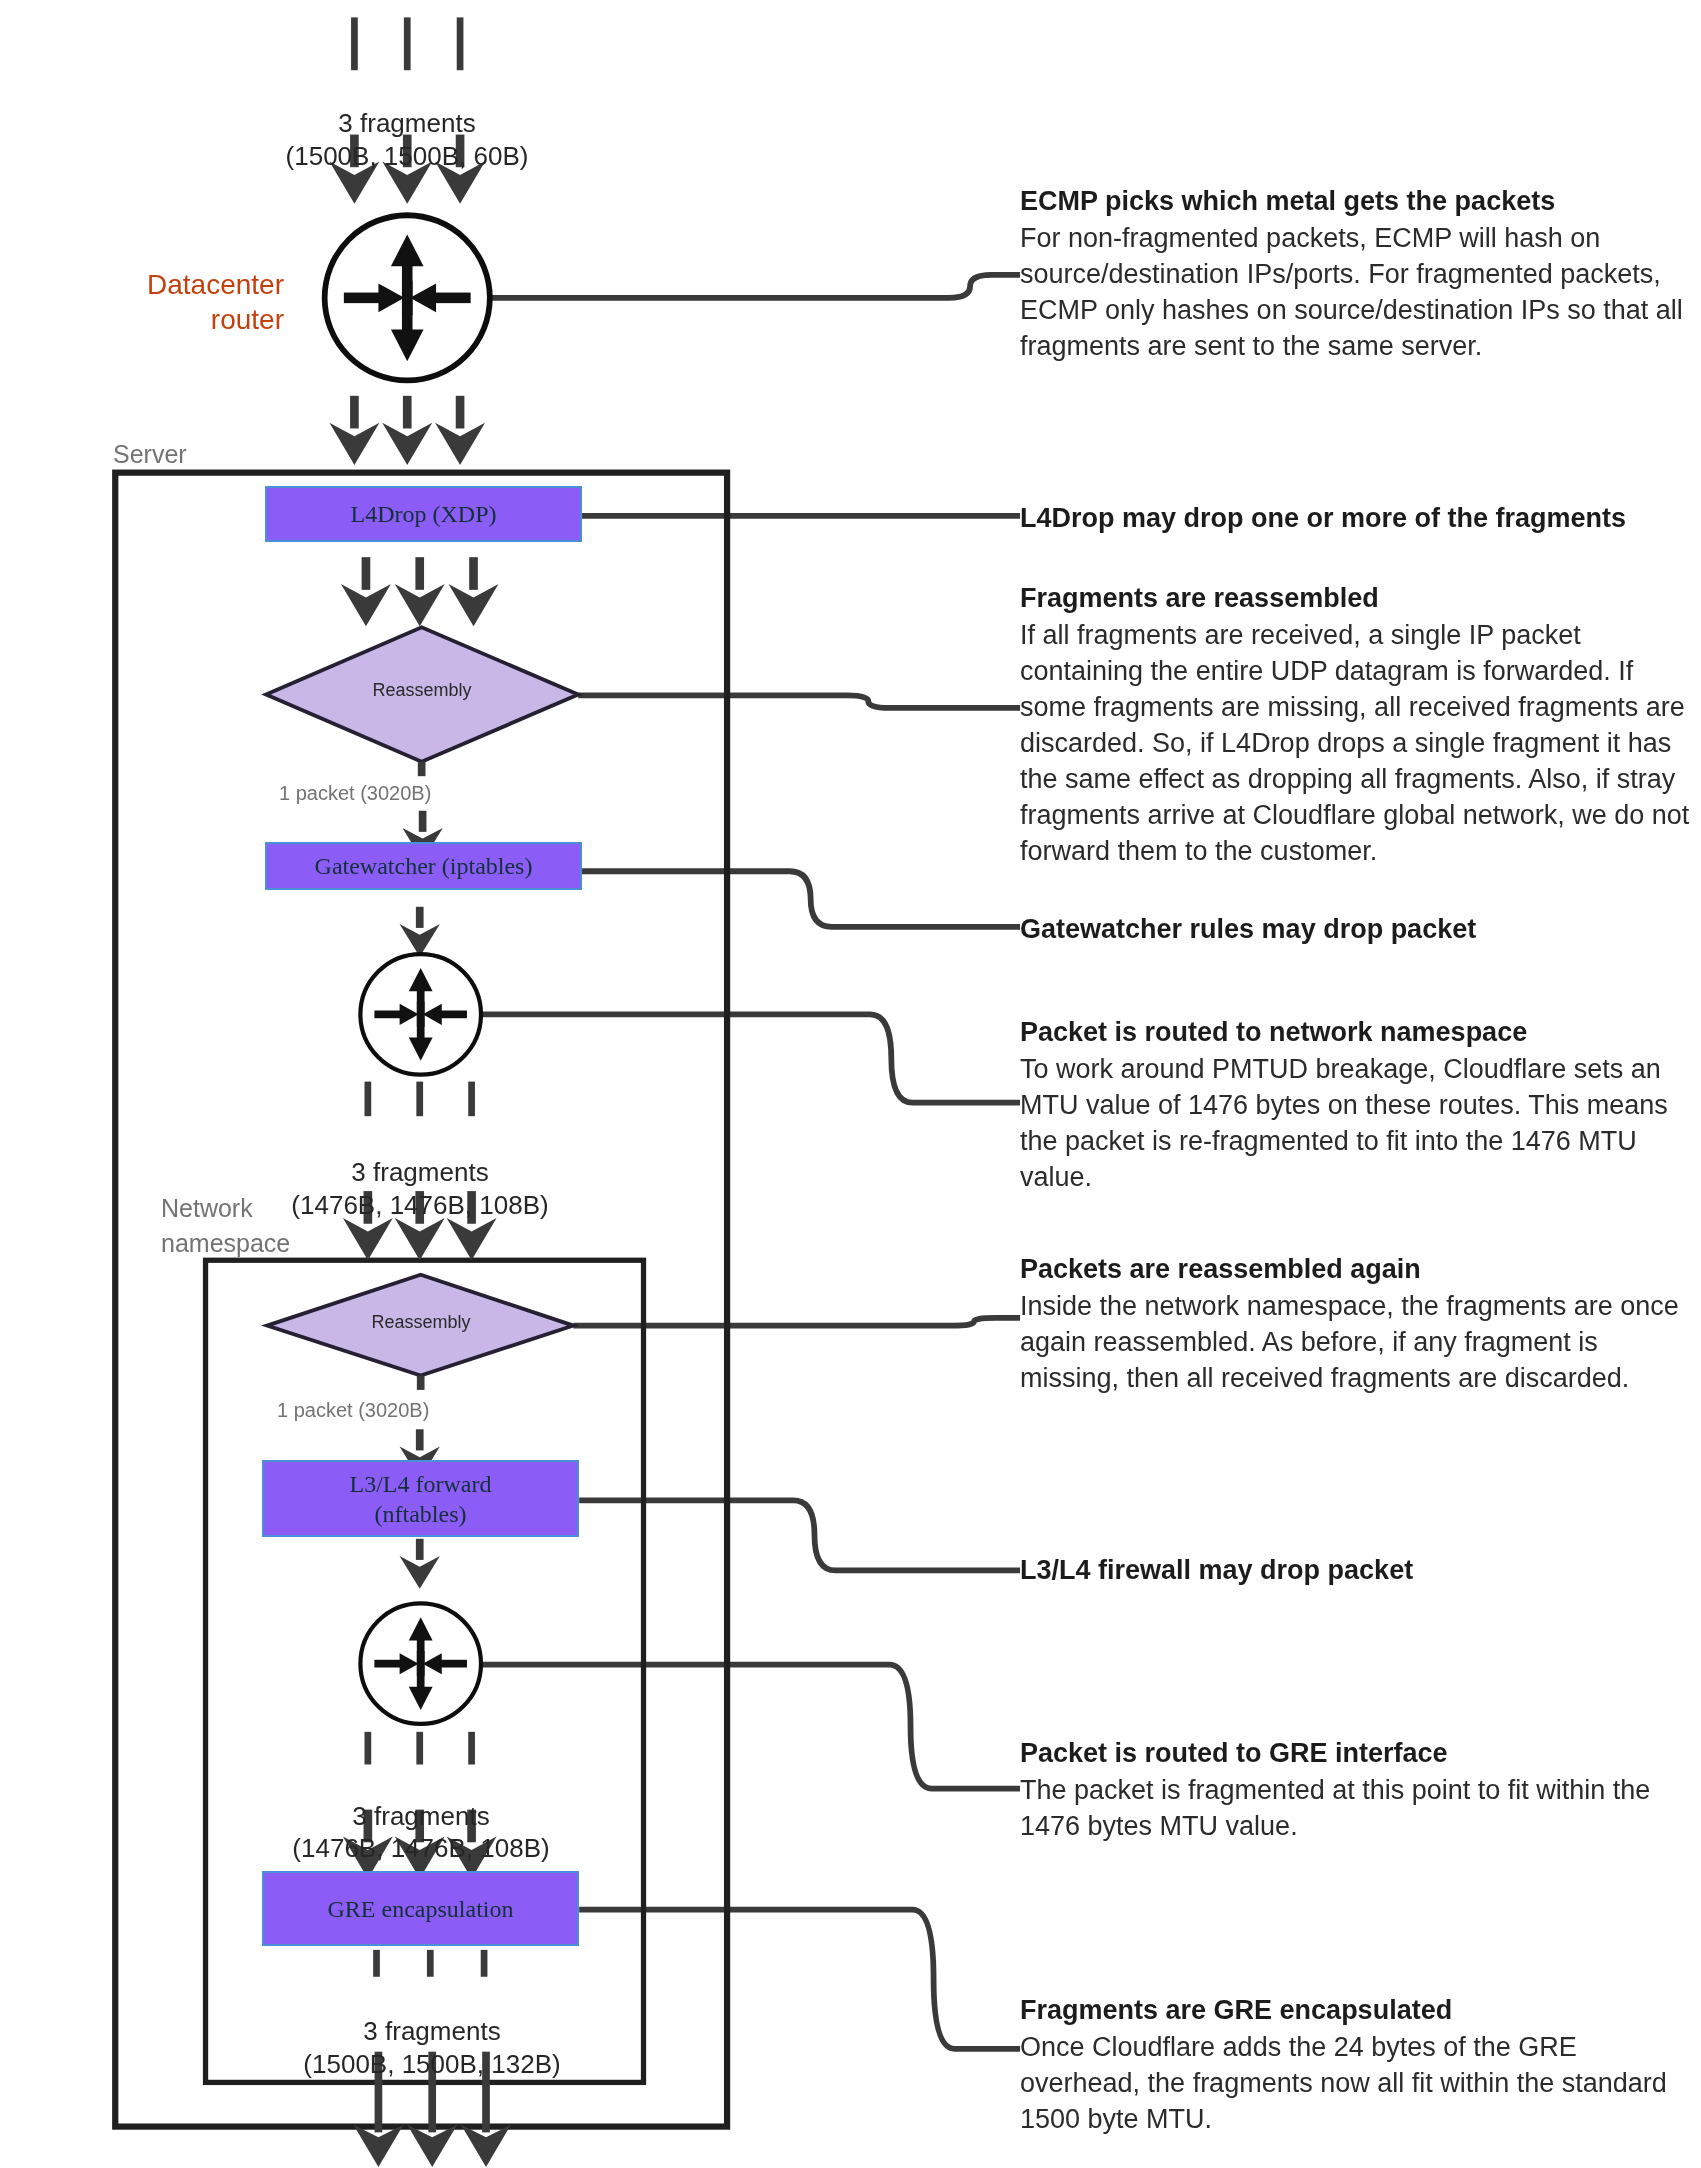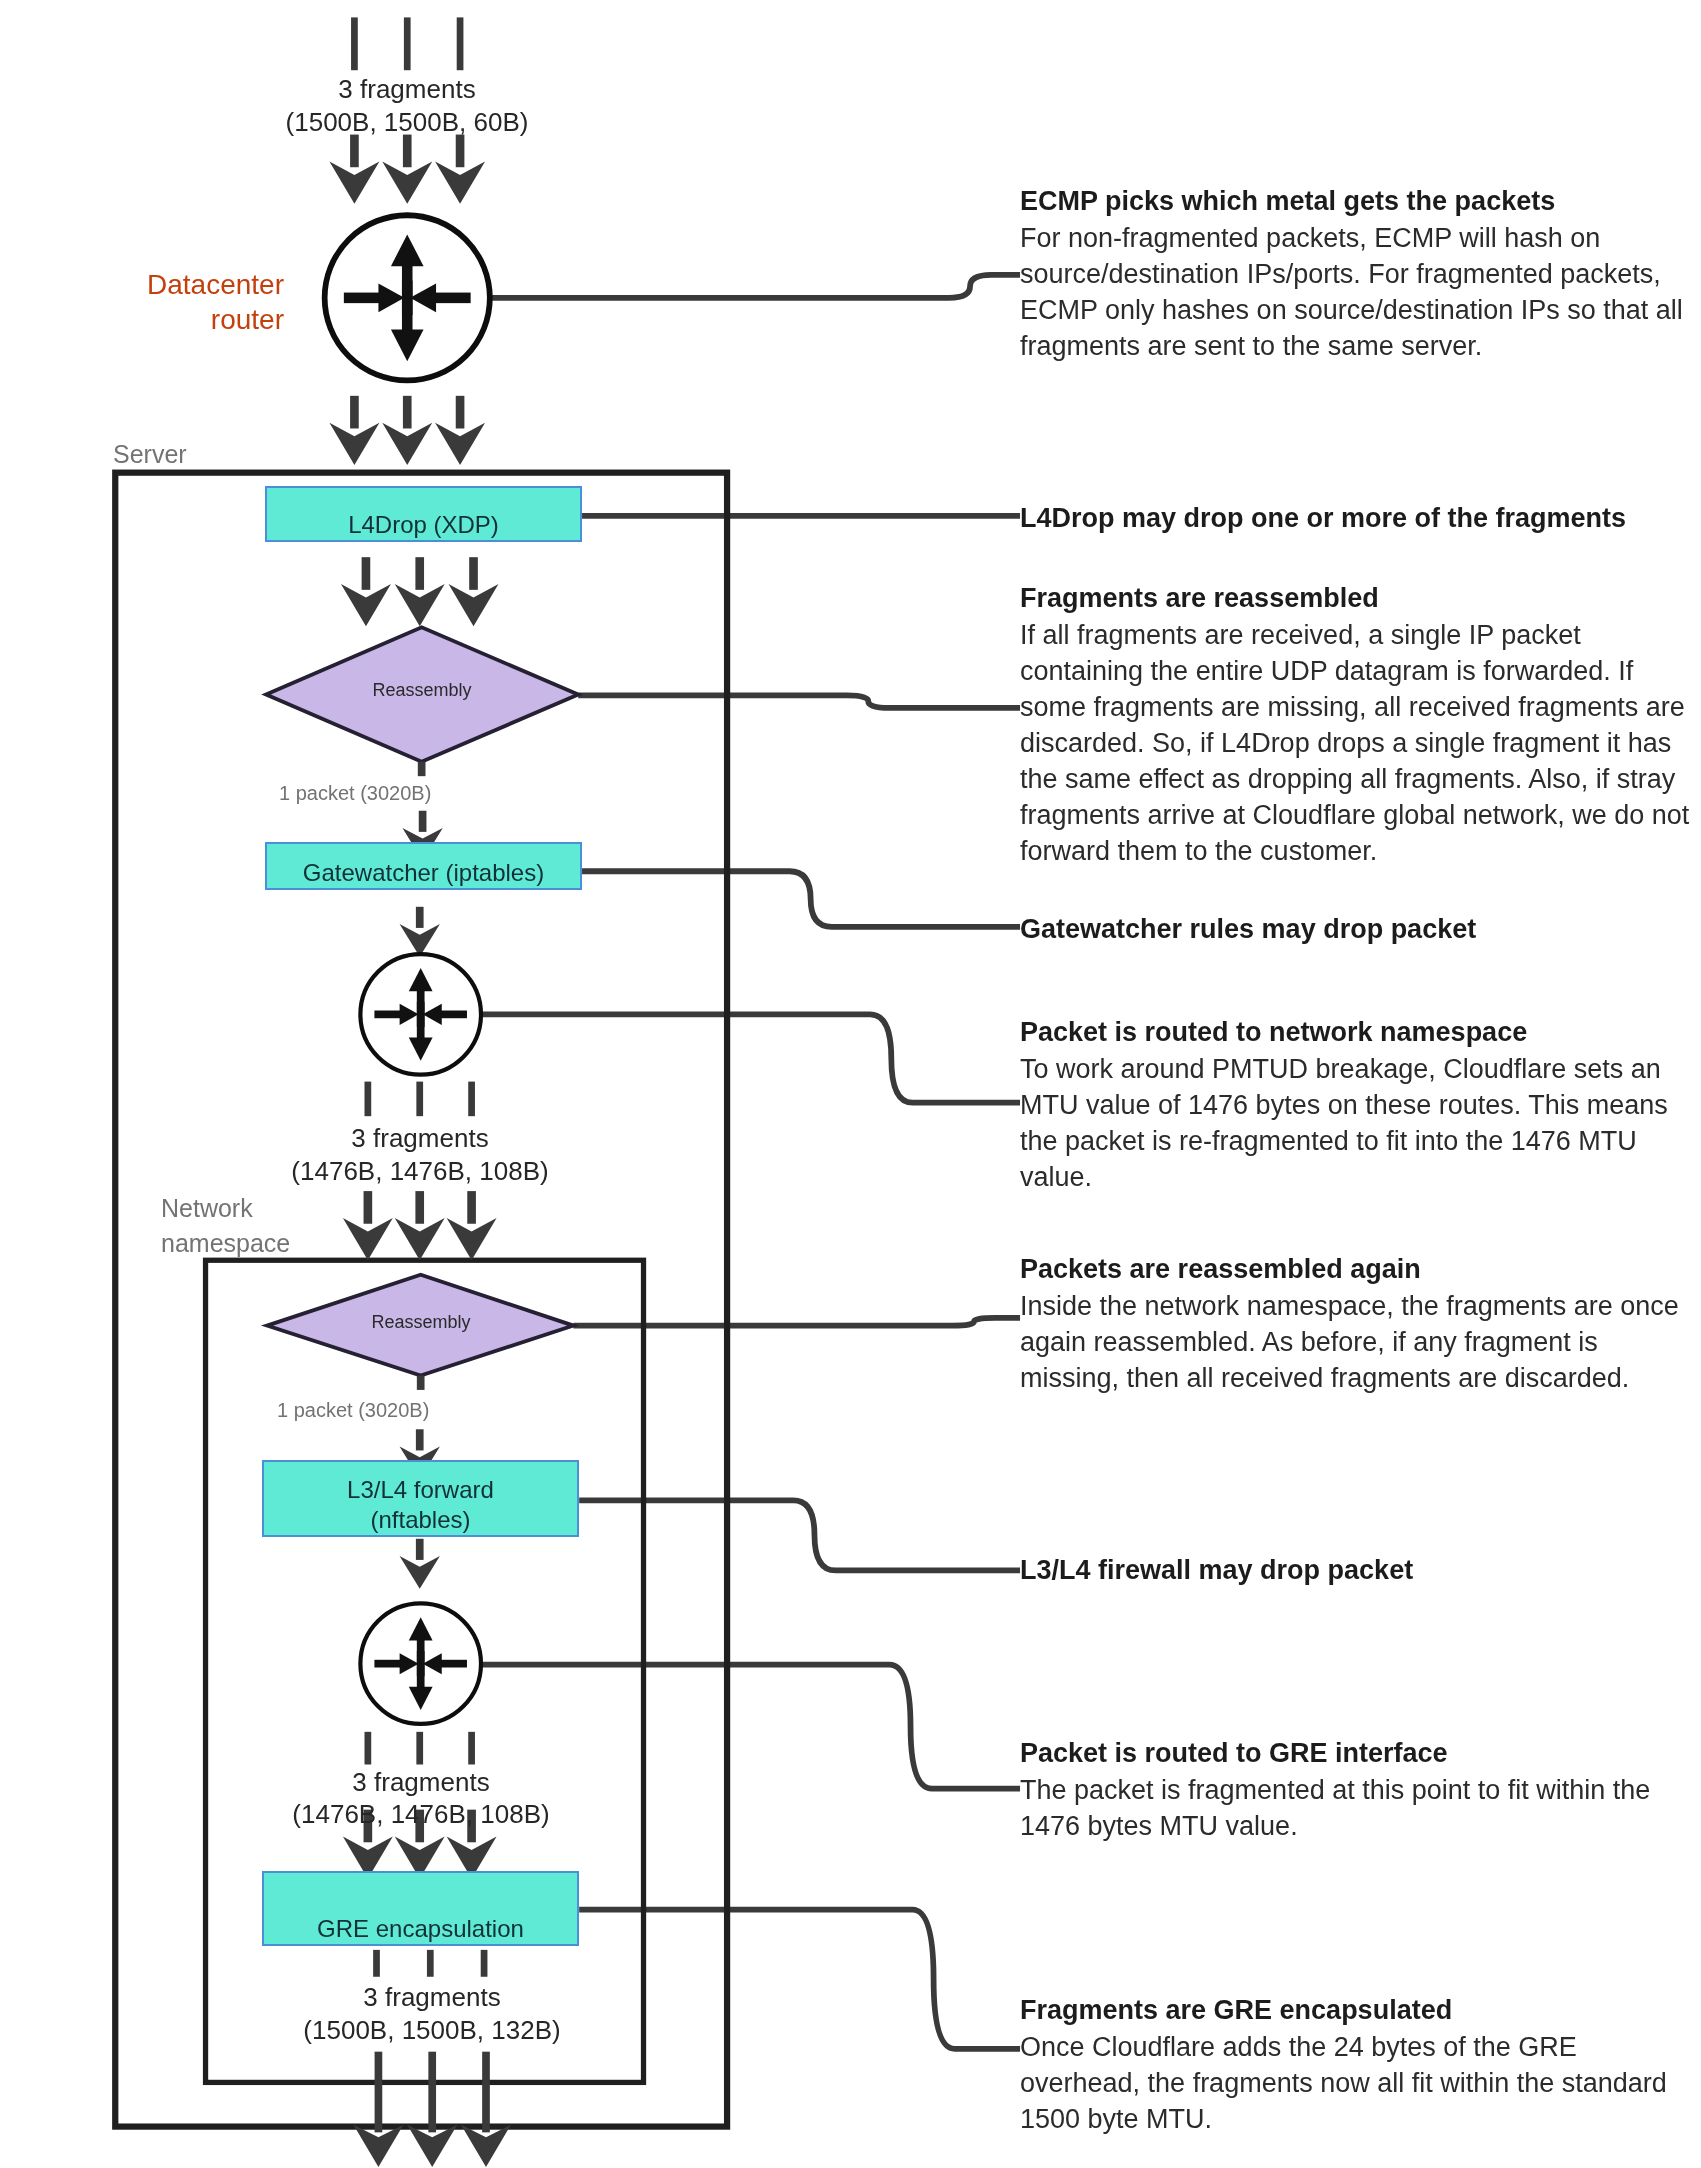--- a/index.html
+++ b/index.html
@@ -2,27 +2,27 @@
 <html><head>
 <meta charset="utf-8">
 <style>
   html,body{margin:0;padding:0;background:#ffffff;}
   .stage{
     position:relative;width:1701px;height:2168px;background:#ffffff;overflow:hidden;
     font-family:"Liberation Sans","DejaVu Sans",sans-serif;color:#222222;
   }
   .stage svg{position:absolute;left:0;top:0;}
   .lbl{position:absolute;white-space:pre-line;}
-  .flowlbl{font-size:26px;line-height:33px;color:#262626;text-align:center;}
+  .flowlbl{font-size:26px;line-height:33px;color:#262626;text-align:center;margin-top:34px;}
   .pktlbl{font-size:20px;line-height:35px;color:#737373;}
   .ctrlbl{font-size:25px;color:#737373;}
   .node{
-    position:absolute;background:#5eead4;border:2.9px solid #4a90d8;box-sizing:border-box;
-    display:flex;align-items:center;justify-content:flex-end;flex-direction:column;
-    font-size:24px;line-height:30px;color:#123038;text-align:center;
+    position:absolute;background:#8b5cf6;border:2.9px solid #4a90d8;box-sizing:border-box;
+    display:flex;align-items:center;justify-content:center;flex-direction:column;
+    font-size:24px;line-height:30px;color:#123038;text-align:center;font-family:Liberation Serif, serif;
   }
   .dlabel{position:absolute;font-size:18px;color:#2a2a2a;text-align:center;}
   .ann{position:absolute;left:1020px;width:684px;}
   .ann .hd{font-size:27px;line-height:37px;font-weight:700;color:#1c1c1c;}
   .ann .bd{font-size:27px;line-height:36px;color:#2b2b2b;}
 </style>
 </head>
 <body>
 
 <div class="stage">

